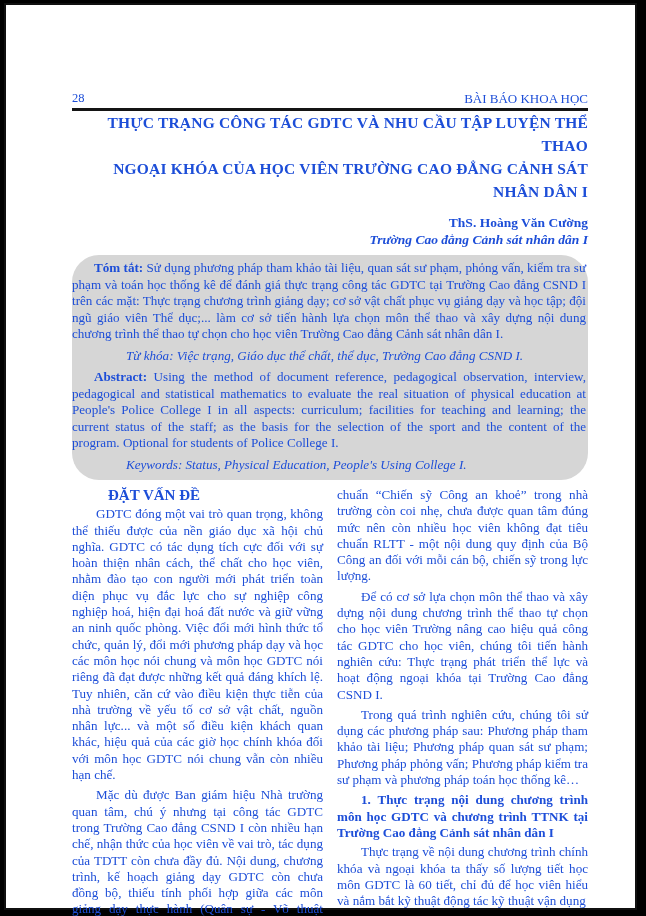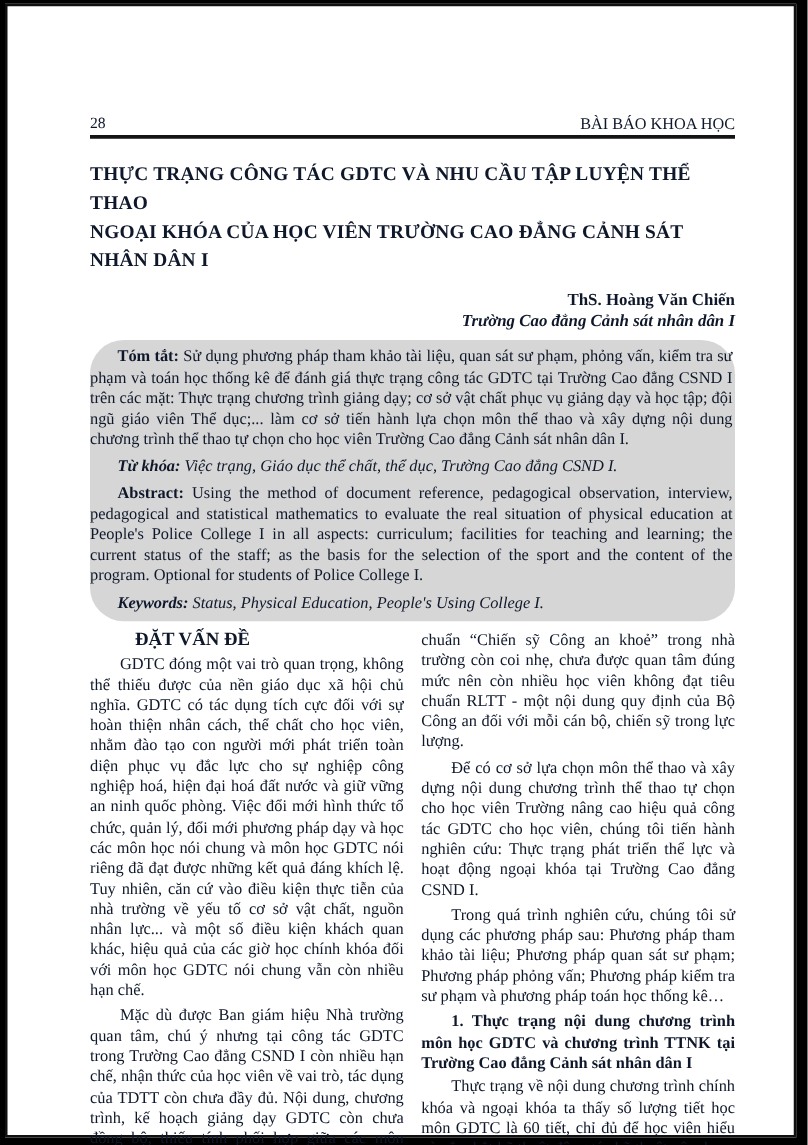--- a/index.html
+++ b/index.html
@@ -3,48 +3,48 @@
 <meta charset="utf-8">
 <style>
   html,body{margin:0;padding:0;}
   body{
     width:646px;height:916px;background:#000;overflow:hidden;
     font-family:"Liberation Serif","DejaVu Serif",serif;
   }
   .page{
     position:absolute;left:4px;top:3px;width:633px;height:907px;
     background:#ffffff;border:2px solid #101010;box-sizing:border-box;
-    color:#0f172a;
+    color:#1d4ed8;
   }
   .content{padding:0 47px 0 66px;}
   
   .pageheader{
     display:flex;justify-content:space-between;align-items:flex-end;
     margin-top:86px;font-size:13px;line-height:15px;
   }
   .pageheader .pgnum{font-size:12.5px;}
   .rule{border-bottom:3px solid #141414;margin-top:2px;}
   
   .title{
-    margin-top:17px;text-align:left;font-weight:bold;
+    text-align:right;font-weight:bold;
     font-size:15.5px;line-height:23px;letter-spacing:.2px;
   }
   .byline{margin-top:11px;text-align:right;font-size:13.5px;line-height:17px;}
   .byline .author{font-weight:bold;}
   .byline .affil{font-weight:bold;font-style:italic;}
   
   .abstract-box{
     margin-top:7px;background:#d6d6d6;
     padding:5px 2px 7px 0;
     font-size:13.1px;line-height:16.5px;text-align:justify;border-radius:27px;
   }
   .abstract-box p{margin:0 0 5px 0;text-indent:22px;}
   .abstract-box p:last-child{margin-bottom:0;}
   .lbl{font-weight:bold;}
-  .lbl-i{font-weight:bold;font-style:italic;}
+  .lbl-i{font-weight:normal;font-style:italic;margin-left:32px;}
   .it{font-style:italic;}
   
   .columns{
     display:flex;gap:14px;margin-top:7px;
     font-size:13.1px;line-height:16.3px;text-align:justify;
   }
   .col{flex:1;min-width:0;}
   .col h3{
     font-size:15px;font-weight:bold;margin:0 0 3px 0;
     text-indent:36px;text-align:left;
@@ -65,21 +65,21 @@
       <span class="journal">BÀI BÁO KHOA HỌC</span>
     </div>
     <div class="rule"></div>
 
     <div class="title">
       <span>THỰC TRẠNG CÔNG TÁC GDTC VÀ NHU CẦU TẬP LUYỆN THỂ THAO</span><br>
       <span>NGOẠI KHÓA CỦA HỌC VIÊN TRƯỜNG CAO ĐẲNG CẢNH SÁT NHÂN DÂN I</span>
     </div>
 
     <div class="byline">
-      <div class="author">ThS. Hoàng Văn Chiến</div>
+      <div class="author">ThS. Hoàng Văn Cường</div>
       <div class="affil">Trường Cao đẳng Cảnh sát nhân dân I</div>
     </div>
 
     <div class="abstract-box">
       <p><span class="lbl">Tóm tắt:</span><span> Sử dụng phương pháp tham khảo tài liệu, quan sát sư phạm, phỏng vấn, kiểm tra sư phạm và toán học thống kê để đánh giá thực trạng công tác GDTC tại Trường Cao đẳng CSND I  trên các mặt: Thực trạng chương trình giảng dạy; cơ sở vật chất phục vụ giảng dạy và học tập; đội ngũ giáo viên Thể dục;... làm cơ sở tiến hành lựa chọn môn thể thao và xây dựng nội dung chương trình thể thao tự chọn cho học viên Trường Cao đẳng Cảnh sát nhân dân I.</span></p>
       <p><span class="lbl-i">Từ khóa:</span><span class="it"> Việc trạng, Giáo dục thể chất, thể dục, Trường Cao đẳng CSND I.</span></p>
       <p><span class="lbl">Abstract:</span><span> Using the method of document reference, pedagogical observation, interview, pedagogical and statistical mathematics to evaluate the real situation of physical education at People's Police College I in all aspects: curriculum; facilities for teaching and learning; the current status of the staff; as the basis for the selection of the sport and the content of the program. Optional for students of Police College I.</span></p>
       <p><span class="lbl-i">Keywords:</span><span class="it"> Status, Physical Education, People's Using College I.</span></p>
     </div>
 

